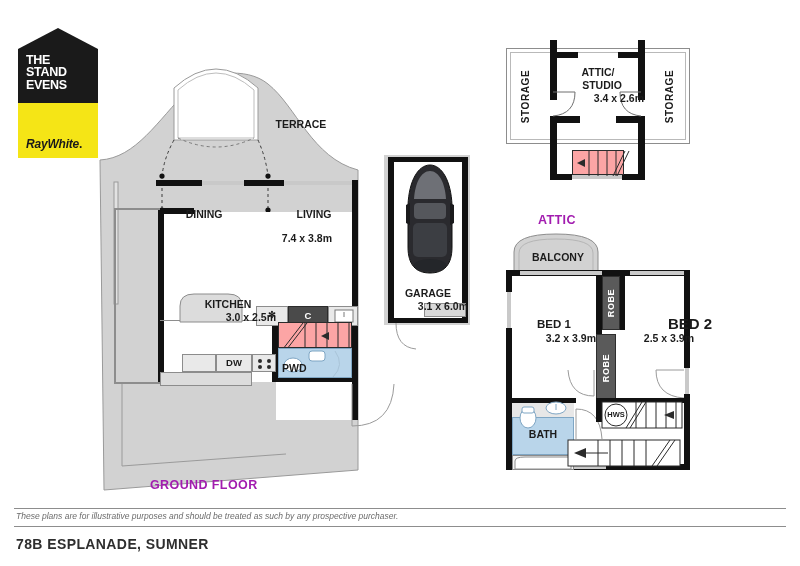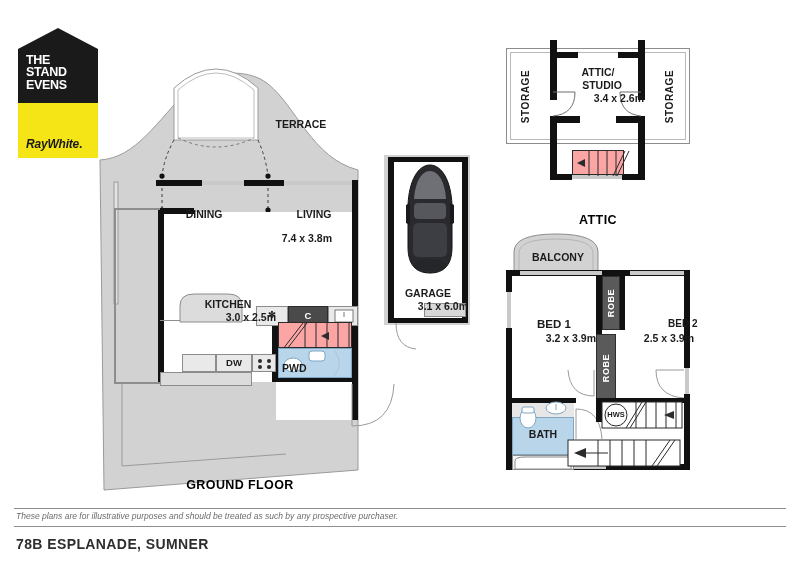--- a/index.html
+++ b/index.html
@@ -47,21 +47,21 @@
   .wall-line { position:absolute; background:#8d8d8d; }
   .label {
     position:absolute; font-weight:bold; font-size:10.5px;
     color:#1b1b1b; text-align:center; line-height:12px;
     white-space:nowrap;
   }
   .label.small { font-size:9.5px; }
   .dim { position:absolute; font-weight:bold; font-size:10.5px; line-height:12px; text-align:right; white-space:nowrap; }
   .floor-title {
     position:absolute; font-weight:bold; font-size:12.5px;
-    letter-spacing:0.4px; color:#000000; text-align:center; white-space:nowrap;
+    letter-spacing:0.4px; color:#a21caf; white-space:nowrap;
   }
 
   
   .fixture { position:absolute; background:#e9e9e9; border:1px solid #8c8c8c; }
   .fixture-dark { position:absolute; background:#4a4a4a; border:1px solid #2b2b2b; }
   .wet { position:absolute; background:#b9d5ea; border:1px solid #7fa6c4; }
   .robe {
     position:absolute; background:#5a5a5a; border:1px solid #2e2e2e;
     color:#ffffff; font-weight:bold; font-size:9px; letter-spacing:0.6px;
     display:flex; align-items:center; justify-content:center;
@@ -368,21 +368,21 @@
         <line x1="78" y1="0" x2="78" y2="26" stroke="#2b2b2b"></line>
         <line x1="84" y1="26" x2="102" y2="0" stroke="#2b2b2b"></line>
         <line x1="89" y1="26" x2="107" y2="0" stroke="#2b2b2b"></line>
         <line x1="18" y1="13" x2="40" y2="13" stroke="#2b2b2b"></line>
         <polygon points="6,13 18,8 18,18" fill="#2b2b2b"></polygon>
       </svg>
     </div>
 
     <div class="label" style="left:14px; top:86px; width:84px; font-size:11.5px;">BED 1</div>
     <div class="dim" style="left:14px; top:100px; width:84px;">3.2 x 3.9m</div>
-    <div class="label" style="left:122px; top:86px; width:70px; font-size:10px;padding-left:48px;">BED 2</div>
+    <div class="label" style="left:122px; top:86px; width:70px; font-size:15px;padding-left:48px;">BED 2</div>
     <div class="dim" style="left:118px; top:100px; width:78px;">2.5 x 3.9m</div>
   </div>
 
   <div class="rule" style="left:14px; top:508px; width:772px;"></div>
   <div class="disclaimer" style="left:16px; top:511px;">These plans are for illustrative purposes and should be treated as such by any prospective purchaser.</div>
   <div class="rule" style="left:14px; top:526px; width:772px;"></div>
   <div class="address" style="left:16px; top:536px;">78B ESPLANADE, SUMNER</div>
 
 </div>
 

